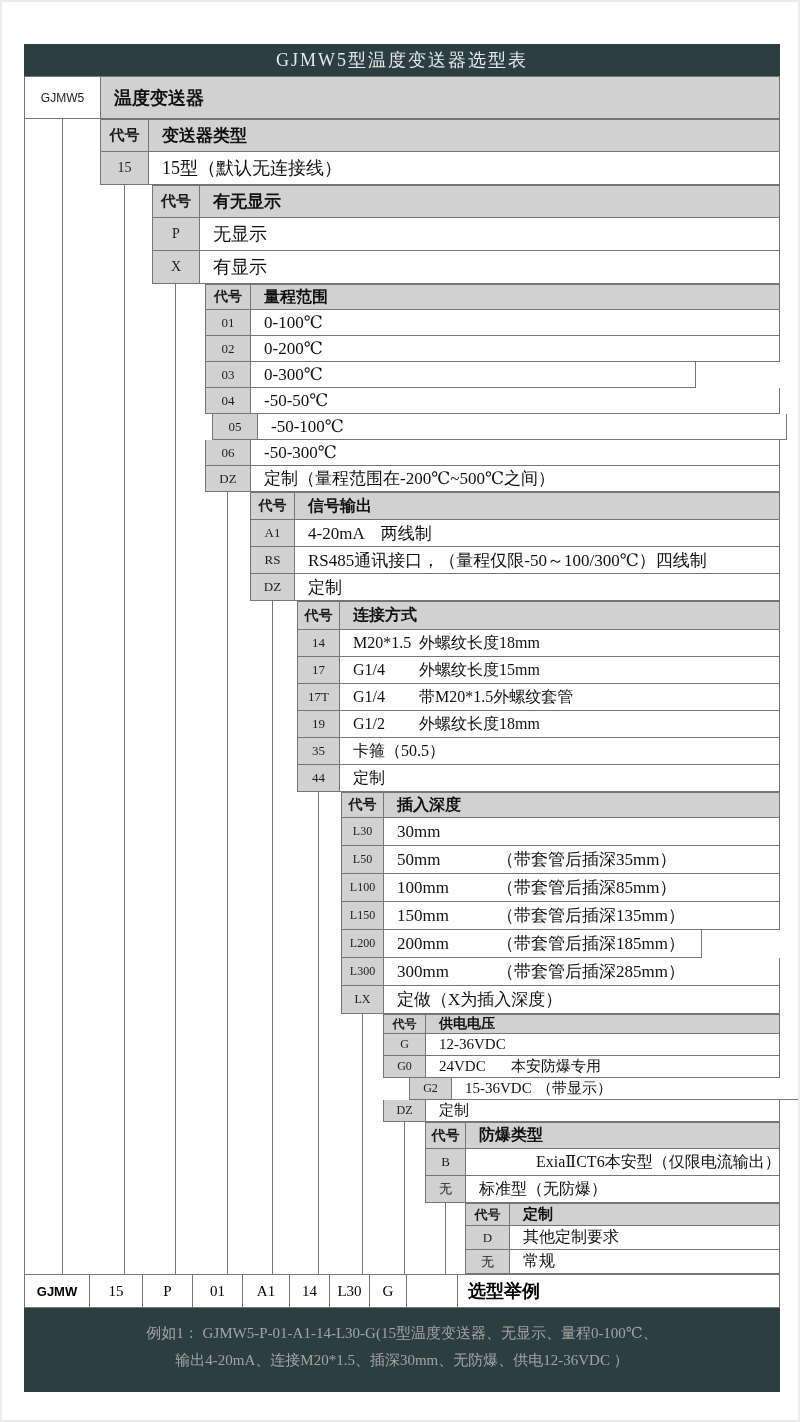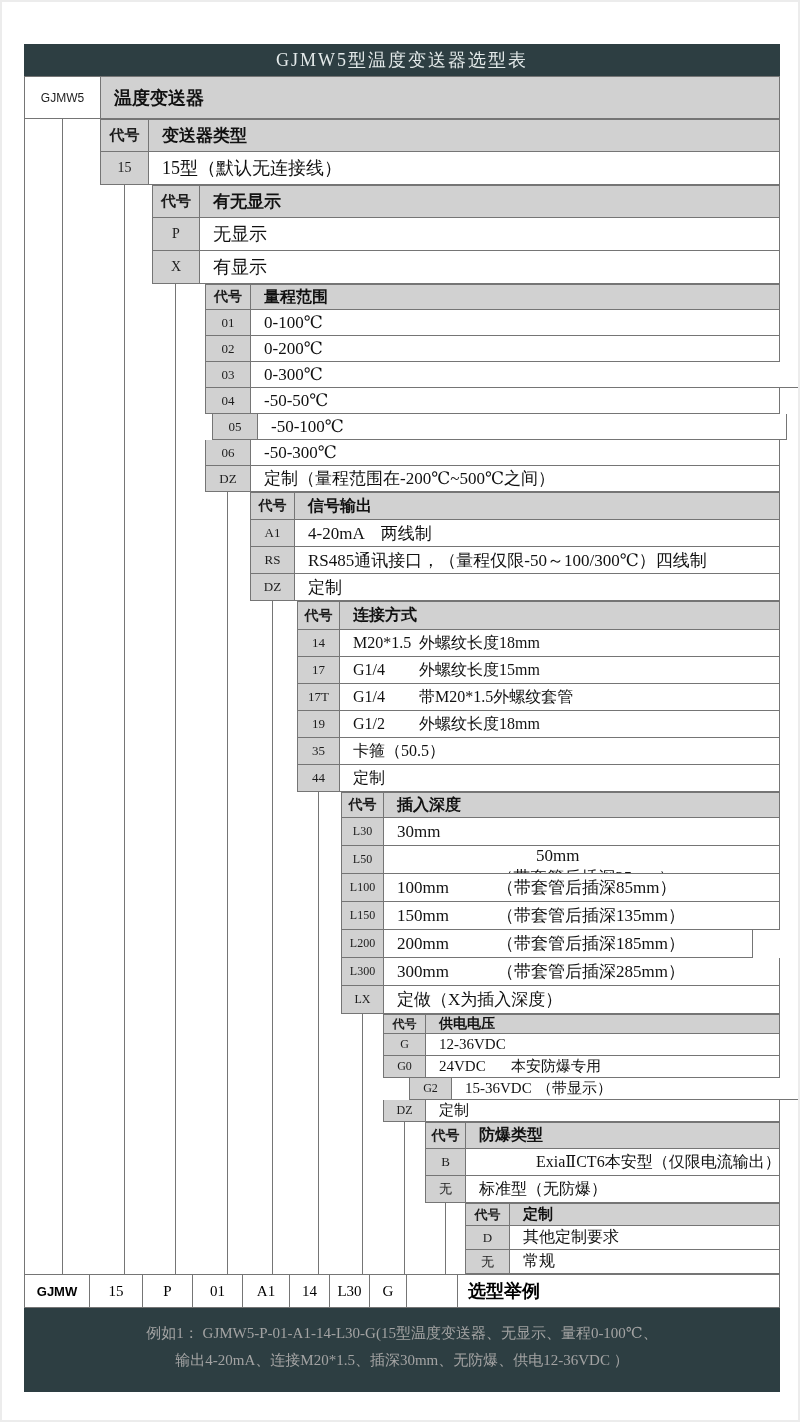--- a/index.html
+++ b/index.html
@@ -131,21 +131,21 @@
       <div class="desc" style="font-size: 17px;">
         <span class="d">0-100℃</span>
       </div>
     </div>
     <div class="row no-top" style="left: 203px; top: 334px; width: 575px; height: 26px;">
       <div class="code" style="width: 45px; font-size: 13px;">02</div>
       <div class="desc" style="font-size: 17px;">
         <span class="d">0-200℃</span>
       </div>
     </div>
-    <div class="row no-top" style="left: 203px; top: 360px; width: 596px; height: 26px; text-align: center;">
+    <div class="row no-top" style="left: 203px; top: 360px; width: 491px; height: 26px; text-align: center;">
       <div class="code" style="width: 45px; font-size: 13px;">03</div>
       <div class="desc" style="font-size: 17px;">
         <span class="d">0-300℃</span>
       </div>
     </div>
     <div class="row no-top" style="left: 203px; top: 386px; width: 575px; height: 26px;">
       <div class="code" style="width: 45px; font-size: 13px;">04</div>
       <div class="desc" style="font-size: 17px;">
         <span class="d">-50-50℃</span>
       </div>
@@ -245,40 +245,40 @@
       </div>
     </div>
     <div class="row no-top" style="left: 339px; top: 816px; width: 439px; height: 28px;">
       <div class="code" style="width: 42px; font-size: 12px;">L30</div>
       <div class="desc" style="font-size: 17px;">
         <span class="d">30mm</span>
       </div>
     </div>
     <div class="row no-top" style="left: 339px; top: 844px; width: 439px; height: 28px;">
       <div class="code" style="width: 42px; font-size: 12px;">L50</div>
-      <div class="desc" style="font-size: 17px; flex-direction: column;">
+      <div class="desc" style="font-size: 17px;">
         <span class="d" style="min-width: 100px;">50mm</span>
         <span class="n">（带套管后插深35mm）</span>
       </div>
     </div>
     <div class="row no-top" style="left: 339px; top: 872px; width: 439px; height: 28px;">
       <div class="code" style="width: 42px; font-size: 12px;">L100</div>
       <div class="desc" style="font-size: 17px;">
         <span class="d" style="min-width: 100px;">100mm</span>
         <span class="n">（带套管后插深85mm）</span>
       </div>
     </div>
     <div class="row no-top" style="left: 339px; top: 900px; width: 439px; height: 28px;">
       <div class="code" style="width: 42px; font-size: 12px;">L150</div>
       <div class="desc" style="font-size: 17px;">
         <span class="d" style="min-width: 100px;">150mm</span>
         <span class="n">（带套管后插深135mm）</span>
       </div>
     </div>
-    <div class="row no-top" style="left: 339px; top: 928px; width: 412px; height: 28px;">
+    <div class="row no-top" style="left: 339px; top: 928px; width: 361px; height: 28px;">
       <div class="code" style="width: 42px; font-size: 12px;">L200</div>
       <div class="desc" style="font-size: 17px;">
         <span class="d" style="min-width: 100px;">200mm</span>
         <span class="n">（带套管后插深185mm）</span>
       </div>
     </div>
     <div class="row no-top" style="left: 339px; top: 956px; width: 439px; height: 28px;">
       <div class="code" style="width: 42px; font-size: 12px;">L300</div>
       <div class="desc" style="font-size: 17px;">
         <span class="d" style="min-width: 100px;">300mm</span>

